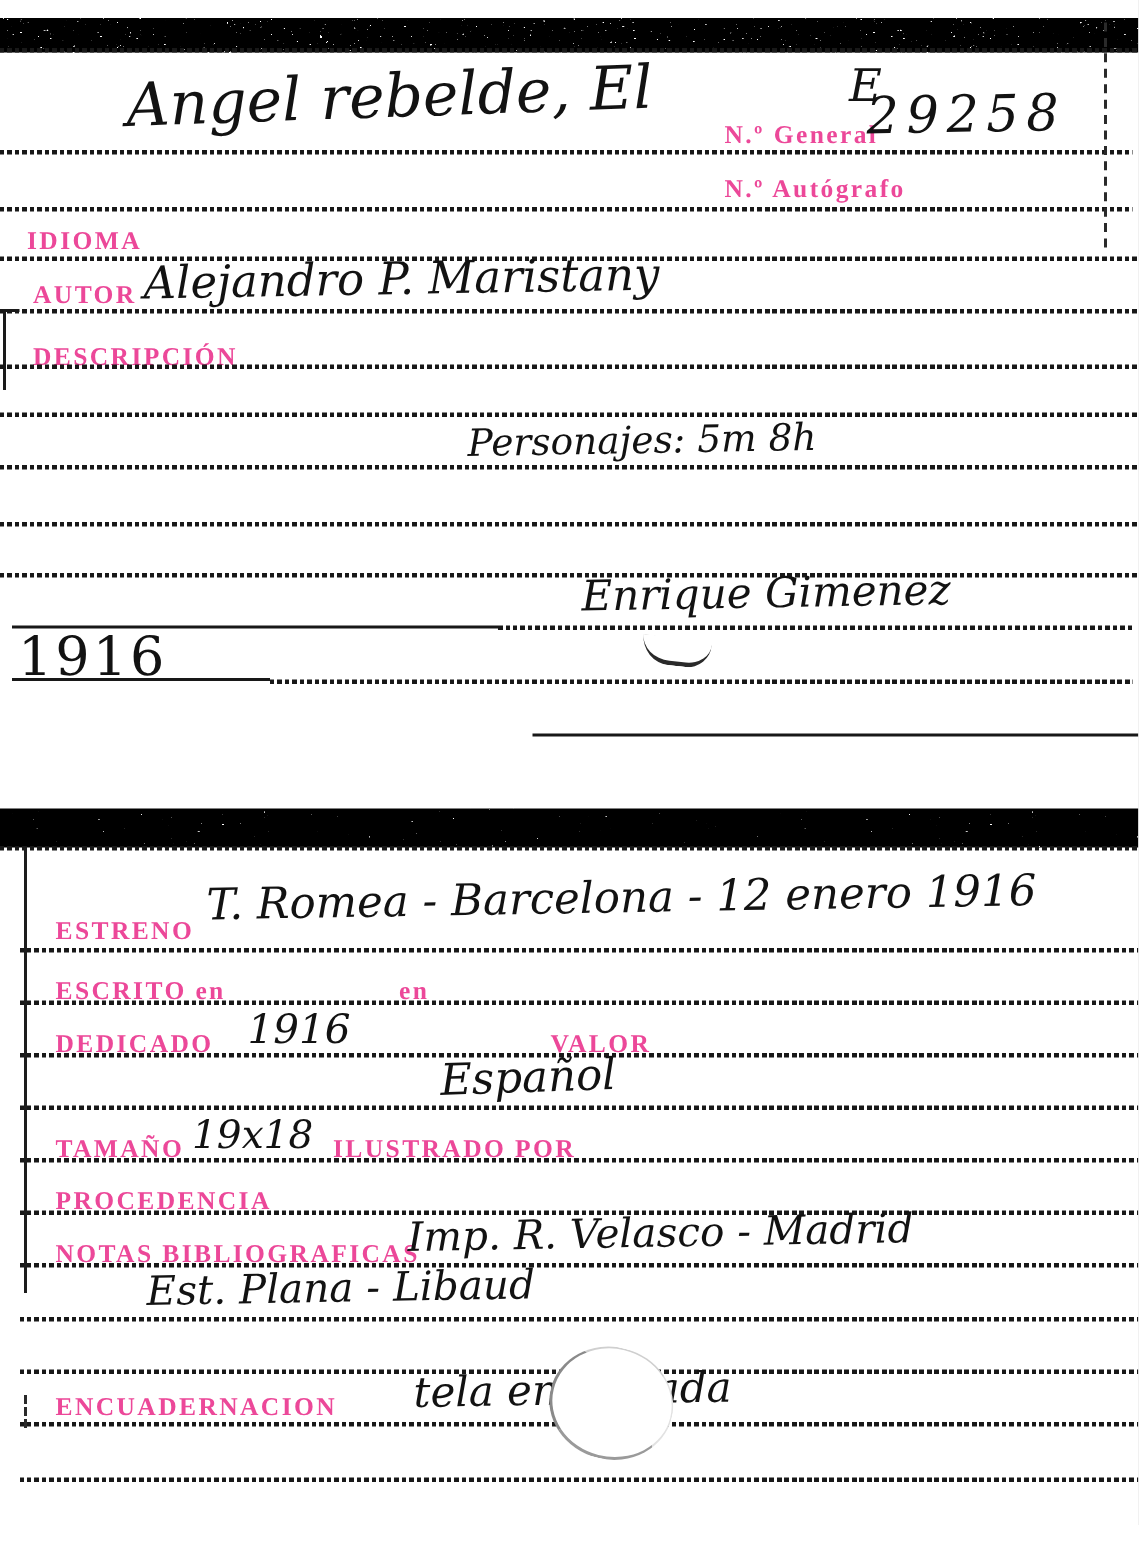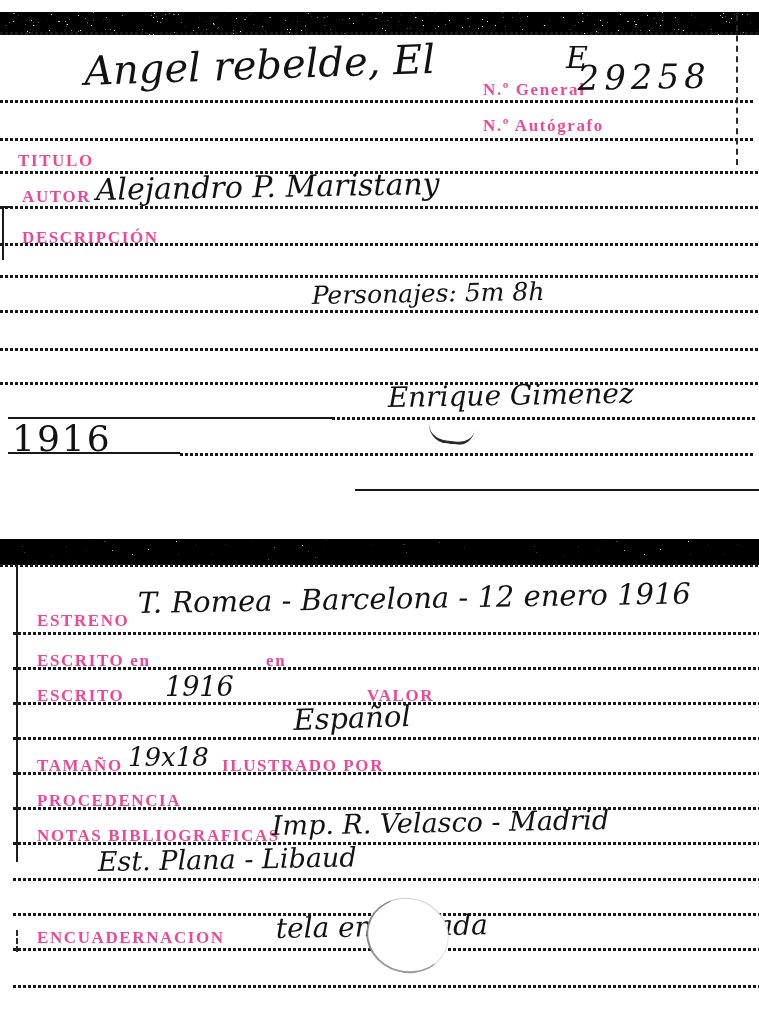--- a/index.html
+++ b/index.html
@@ -75,21 +75,21 @@
   <div class="lbl" style="left:483px;top:80px">N.º General</div>
   <div class="hw" style="left:566px;top:40px;font-size:30px">E</div>
   <div class="hw" style="left:578px;top:58px;font-size:34px;letter-spacing:5px;transform:rotate(-1deg)">29258</div>
   <div class="dotline" style="left:0;top:100px;width:755px"></div>
 
   <div class="lbl" style="left:483px;top:116px">N.º Autógrafo</div>
   <div class="dotline" style="left:0;top:138px;width:755px"></div>
 
   <div class="vdash" style="left:736px;top:15px;height:150px"></div>
 
-  <div class="lbl" style="left:18px;top:151px">TITULO</div>
+  <div class="lbl" style="left:18px;top:151px">IDIOMA</div>
   <div class="dotline" style="left:0;top:171px;width:759px"></div>
 
   <div class="lbl" style="left:22px;top:187px">AUTOR</div>
   <div class="hw" style="left:96px;top:172px;font-size:30px;transform:rotate(-1deg)">Alejandro P. Maristany</div>
   <div class="dotline" style="left:0;top:206px;width:759px"></div>
 
   <div class="bracket"></div>
   <div class="lbl" style="left:22px;top:228px">DESCRIPCIÓN</div>
   <div class="dotline" style="left:0;top:243px;width:759px"></div>
 
@@ -117,21 +117,21 @@
   <div class="vdash" style="left:16px;top:930px;height:22px"></div>
 
   <div class="lbl" style="left:37px;top:611px">ESTRENO</div>
   <div class="hw" style="left:138px;top:586px;font-size:29px;transform:rotate(-1deg)">T. Romea - Barcelona - 12 enero 1916</div>
   <div class="dotline" style="left:13px;top:632px;width:746px"></div>
 
   <div class="lbl" style="left:37px;top:651px">ESCRITO en</div>
   <div class="lbl" style="left:266px;top:651px">en</div>
   <div class="dotline" style="left:13px;top:667px;width:746px"></div>
 
-  <div class="lbl" style="left:37px;top:686px">ESCRITO</div>
+  <div class="lbl" style="left:37px;top:686px">DEDICADO</div>
   <div class="hw" style="left:165px;top:671px;font-size:27px">1916</div>
   <div class="lbl" style="left:367px;top:686px">VALOR</div>
   <div class="dotline" style="left:13px;top:702px;width:746px"></div>
 
   <div class="hw" style="left:294px;top:703px;font-size:29px;transform:rotate(-2deg)">Español</div>
   <div class="dotline" style="left:13px;top:737px;width:746px"></div>
 
   <div class="lbl" style="left:37px;top:756px">TAMAÑO</div>
   <div class="hw" style="left:128px;top:742px;font-size:26px">19x18</div>
   <div class="lbl" style="left:222px;top:756px">ILUSTRADO POR</div>

